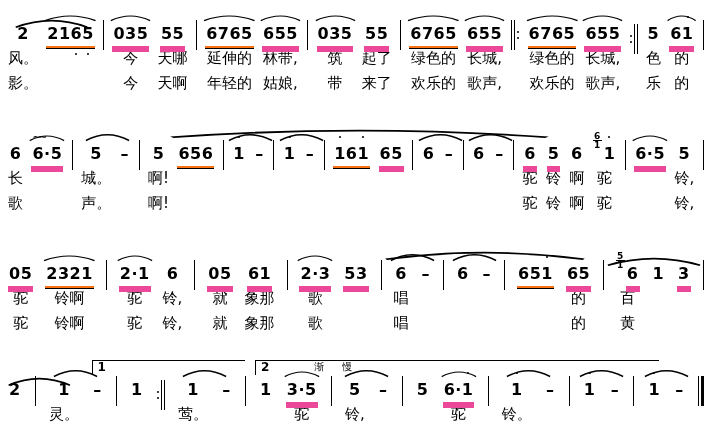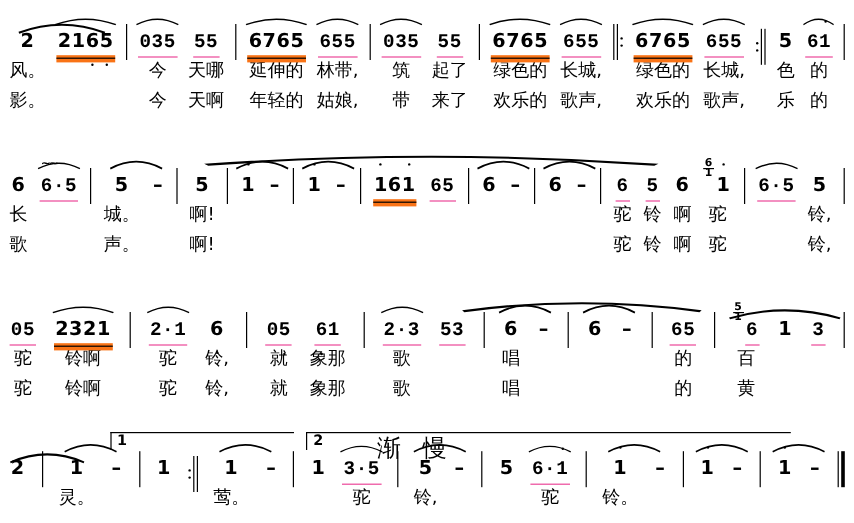--- a/index.html
+++ b/index.html
@@ -6,40 +6,40 @@
   .page{
     width:712px;height:436px;background:#ffffff;color:#000;
     font-family:"DejaVu Sans",sans-serif;overflow:hidden;
     box-sizing:border-box;padding:2px 8px 0 8px;position:relative;
   }
   .system{position:relative;}
   .staff{display:flex;justify-content:space-between;align-items:flex-start;position:relative;margin-bottom:4px;}
   .col{display:flex;flex-direction:column;align-items:center;}
   .note{position:relative;height:24px;line-height:24px;font-size:16px;font-weight:bold;white-space:nowrap;letter-spacing:0.5px;}
   .nt{display:inline-block;position:relative;padding:0 1px;}
-  .u1 > .nt{border-bottom:1px solid #ec4899;font-family:Liberation Mono, monospace;}
-  .u2 > .nt{border-bottom:6px solid #f97316;}
+  .u1 > .nt{border-bottom:6px solid #ec4899;}
+  .u2 > .nt{border-bottom:3px solid #f97316;}
   .u2 > .nt::after{content:"";position:absolute;left:0;right:0;bottom:-3px;height:1px;background:#000;}
   .ch{position:relative;display:inline-block;}
   .ch .da{position:absolute;top:-6px;left:50%;margin-left:-1px;width:2px;height:2px;border-radius:50%;background:#000;}
   .ch .db{position:absolute;bottom:-9px;left:50%;margin-left:-1px;width:2px;height:2px;border-radius:50%;background:#000;}
   .lyr{height:25px;line-height:25px;font-size:15px;white-space:nowrap;}
   .barwrap{display:inline-flex;align-items:center;gap:2px;height:30px;position:relative;top:-2px;}
   .bl{width:1px;height:30px;background:#000;display:inline-block;}
   .bl.thick{width:3px;}
   .dotcol{display:inline-flex;flex-direction:column;justify-content:center;gap:4px;height:30px;}
   .dotcol i{width:2px;height:2px;border-radius:50%;background:#000;}
   .arcsvg{position:absolute;top:-9px;left:-2px;width:calc(100% + 4px);height:8px;overflow:visible;}
   .arcsvg.w{width:330%;left:-4px;top:-11px;height:10px;}
   .slur{position:absolute;height:14px;overflow:visible;}
   .grace{display:inline-flex;flex-direction:column;align-items:center;font-size:9px;line-height:8px;font-weight:bold;position:relative;top:-10px;margin-right:1px;vertical-align:top;}
   .grace .gt{border-bottom:1px solid #000;padding:0 1px;}
   .mord{position:absolute;top:-10px;left:1px;font-size:10px;letter-spacing:-2px;line-height:10px;font-weight:bold;}
   .volta{position:absolute;height:15px;border-top:1px solid #000;border-left:1px solid #000;font-size:12px;font-weight:bold;padding:0 0 0 5px;line-height:13px;box-sizing:border-box;}
-  .ovtext{position:absolute;font-size:20px;letter-spacing:18px;white-space:nowrap;}
+  .ovtext{position:absolute;font-size:10px;letter-spacing:18px;white-space:nowrap;}
   #s1{padding-top:20px;}
   #s2{padding-top:42px;}
   #s3{padding-top:42px;}
   #s4{padding-top:38px;}
 </style>
 </head>
 <body>
 
 <main class="page">
   <div id="score">
@@ -238,20 +238,25 @@
               </span></div>
             <div class="lyr"></div>
             <div class="lyr"></div>
           </div>
           <div class="col">
             <div class="note"><span class="nt"><span class="ch">5</span></span></div>
             <div class="lyr">啊!</div>
             <div class="lyr">啊!</div>
           </div>
           <div class="col">
+            <div class="note u2"><span class="nt"><span class="ch">6</span><span class="ch">5</span><span class="ch">6</span></span></div>
+            <div class="lyr"></div>
+            <div class="lyr"></div>
+          </div>
+          <div class="col">
             <div class="note"><span class="barwrap">
                 <span class="bl"></span>
               </span></div>
             <div class="lyr"></div>
             <div class="lyr"></div>
           </div>
           <div class="col">
             <div class="note"><span class="nt"><span class="ch">1<i class="da"></i></span></span><svg class="arcsvg w" viewBox="0 0 100 20" preserveAspectRatio="none">
                 <path d="M2 19 Q 50 -4 98 19" fill="none" stroke="#000000" stroke-width="3"></path>
               </svg></div>
@@ -502,20 +507,25 @@
           </div>
           <div class="col">
             <div class="note"><span class="nt"><span class="ch">–</span></span></div>
             <div class="lyr"></div>
             <div class="lyr"></div>
           </div>
           <div class="col">
             <div class="note"><span class="barwrap">
                 <span class="bl"></span>
               </span></div>
+            <div class="lyr"></div>
+            <div class="lyr"></div>
+          </div>
+          <div class="col">
+            <div class="note u2"><span class="nt"><span class="ch">6</span><span class="ch">5</span><span class="ch">1<i class="da"></i></span></span></div>
             <div class="lyr"></div>
             <div class="lyr"></div>
           </div>
           <div class="col">
             <div class="note u1"><span class="nt"><span class="ch">6</span><span class="ch">5</span></span></div>
             <div class="lyr">的</div>
             <div class="lyr">的</div>
           </div>
           <div class="col">
             <div class="note"><span class="barwrap">

